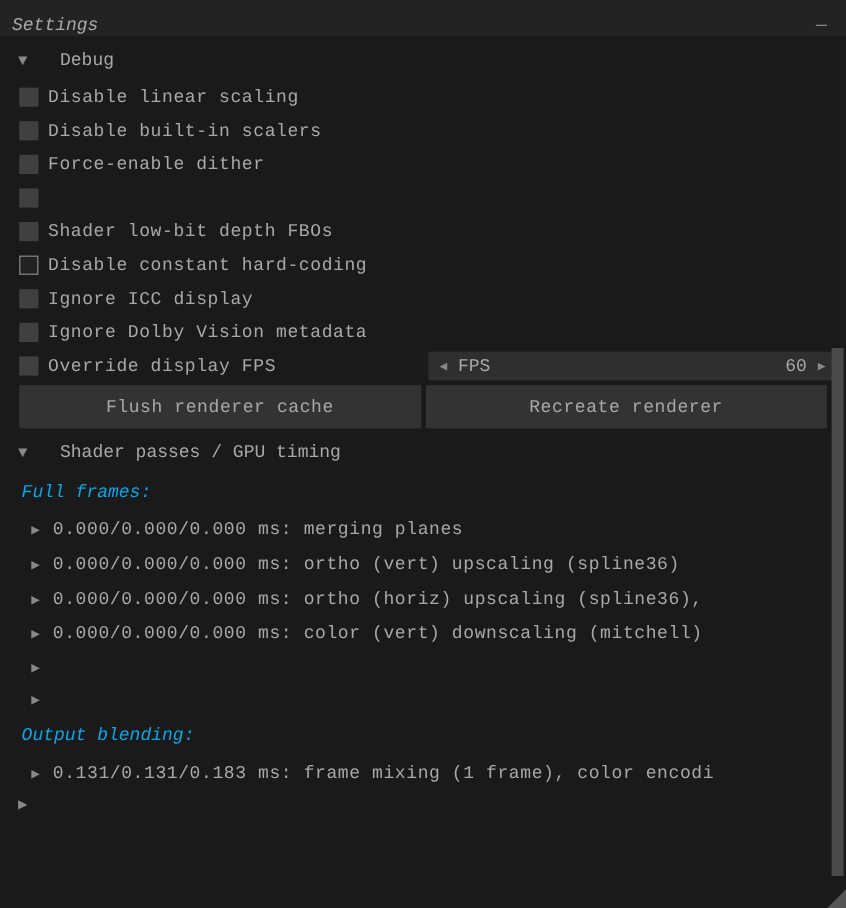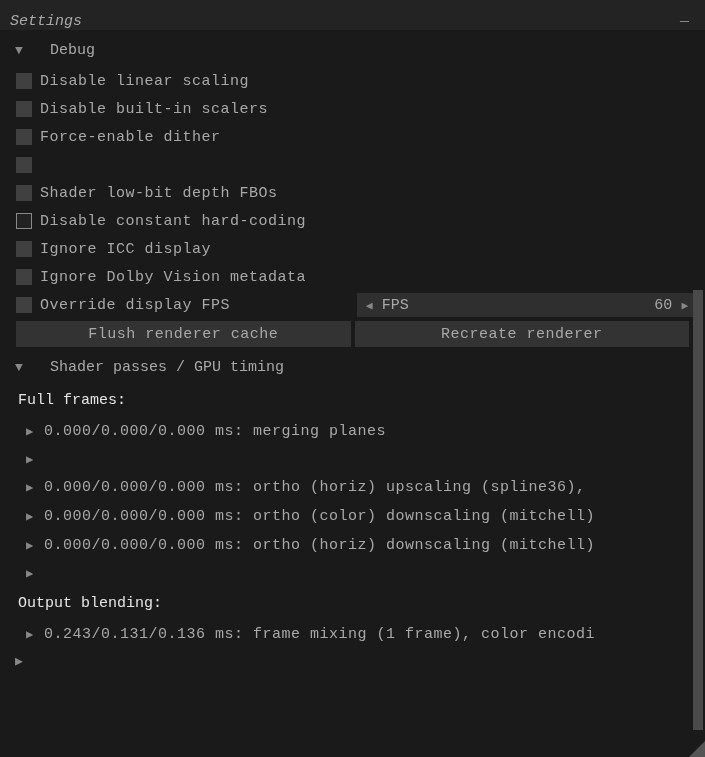--- a/index.html
+++ b/index.html
@@ -111,29 +111,30 @@
   .button-row {
     display: flex;
     gap: 4px;
     padding: 2px 8px 8px 8px;
   }
   .btn {
     flex: 1;
     background: #333333;
     color: #a8a8a8;
     border: none;
-    height: 26px;
+    height: 36px;
     cursor: pointer;
     font-family: inherit;
     font-size: 15px;
     letter-spacing: 0.5px;
   }
   .subheading {
     padding: 8px 0 8px 10px;
-    color: #e5e5e5;
+    color: #0ea5e9;
+    font-style: italic;
   }
   .timing-row {
     display: flex;
     align-items: center;
     gap: 4px;
     padding: 6px 0 6px 18px;
     white-space: nowrap;
     overflow: hidden;
   }
   .timing-tri {
@@ -244,44 +245,44 @@
 
   <div class="subheading">Full frames:</div>
 
   <div id="full-frames-list">
       <div class="timing-row">
         <span class="timing-tri">▶</span>
         <span class="timing-text">0.000/0.000/0.000 ms: merging planes</span>
       </div>
       <div class="timing-row">
         <span class="timing-tri">▶</span>
+        <span class="timing-text">0.000/0.000/0.000 ms: ortho (vert) upscaling (spline36)</span>
       </div>
       <div class="timing-row">
         <span class="timing-tri">▶</span>
         <span class="timing-text">0.000/0.000/0.000 ms: ortho (horiz) upscaling (spline36),</span>
       </div>
       <div class="timing-row">
         <span class="timing-tri">▶</span>
-        <span class="timing-text">0.000/0.000/0.000 ms: ortho (color) downscaling (mitchell)</span>
-      </div>
-      <div class="timing-row">
-        <span class="timing-tri">▶</span>
-        <span class="timing-text">0.000/0.000/0.000 ms: ortho (horiz) downscaling (mitchell)</span>
+        <span class="timing-text">0.000/0.000/0.000 ms: color (vert) downscaling (mitchell)</span>
+      </div>
+      <div class="timing-row">
+        <span class="timing-tri">▶</span>
       </div>
       <div class="timing-row">
         <span class="timing-tri">▶</span>
       </div>
     </div>
 
   <div class="subheading">Output blending:</div>
 
   <div id="output-blending-list">
       <div class="timing-row">
         <span class="timing-tri">▶</span>
-        <span class="timing-text">0.243/0.131/0.136 ms: frame mixing (1 frame), color encodi</span>
+        <span class="timing-text">0.131/0.131/0.183 ms: frame mixing (1 frame), color encodi</span>
       </div>
     </div>
 
   <div class="section-header collapsed">
     <span class="tri tri-right"></span>
   </div>
 
 </div>
 
 <div class="scrollbar-track">

